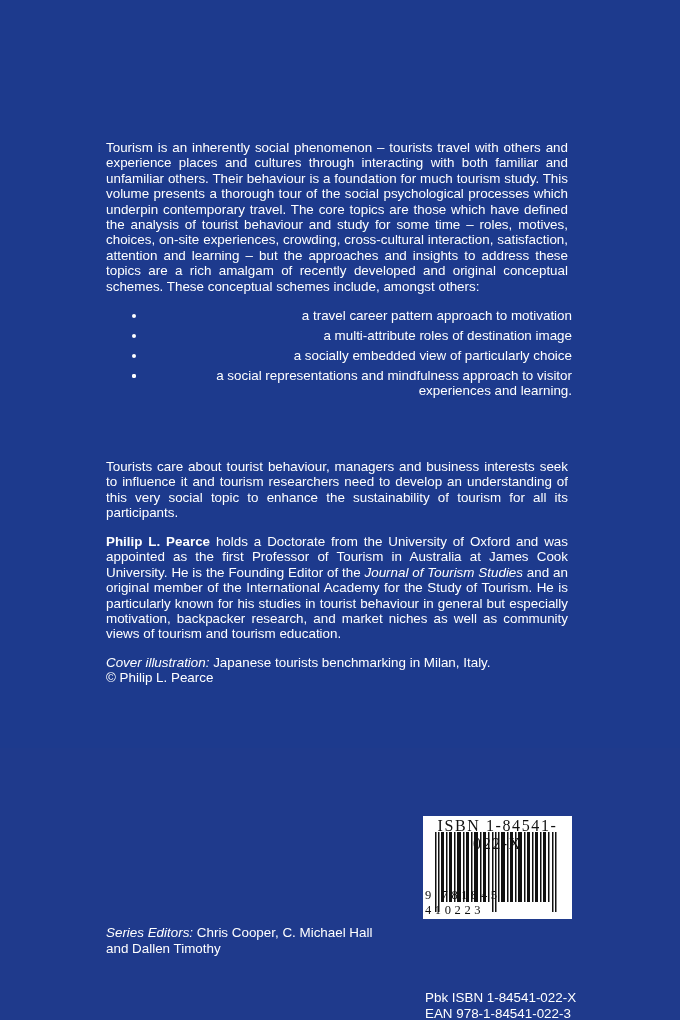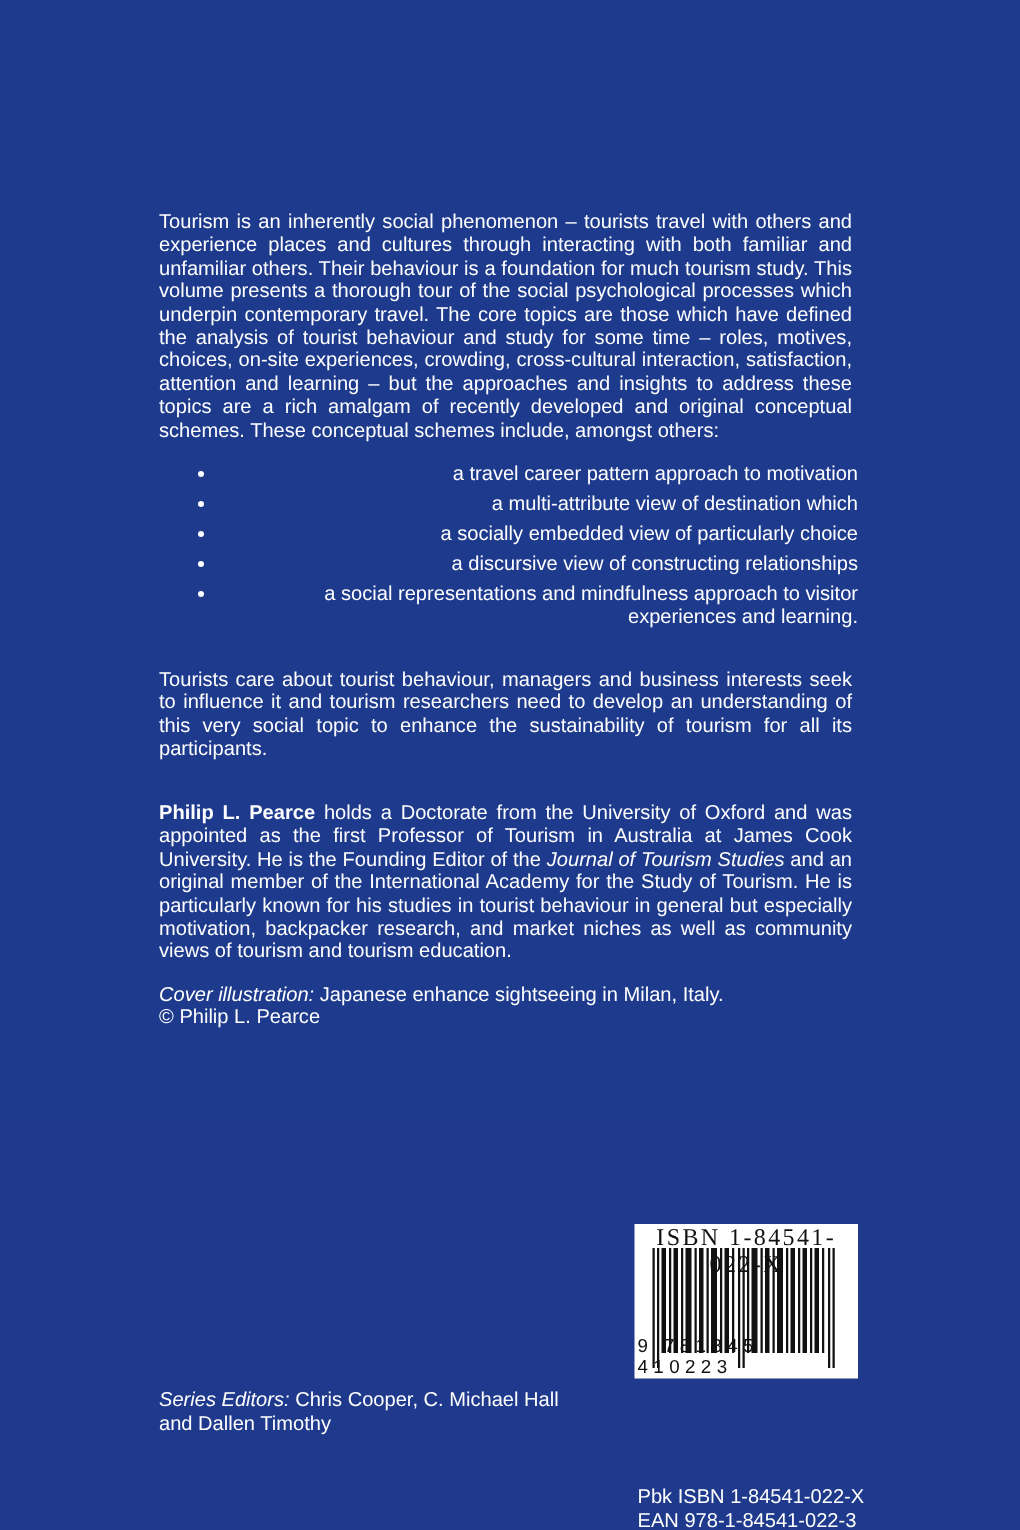--- a/index.html
+++ b/index.html
@@ -19,65 +19,65 @@
     .p1 { top: 140px; }
     .bullets {
       position: absolute; left: 132px; top: 308px; width: 440px;
       margin: 0; padding: 0; list-style: none;
       font-size: 13.4px; line-height: 15.4px;
     }
     .bullets li { position: relative; padding-left: 14px; margin-bottom: 4.5px; text-align: right; }
     .bullets li .dot {
       position: absolute; left: 0; top: 6px; width: 4px; height: 4px; border-radius: 50%; background: #fff;
     }
-    .p2 { top: 445px; }
+    .p2 { top: 459px; }
     .p3 { top: 534px; }
     .p4 { top: 655px; text-align: left; }
     .bold { font-weight: bold; }
     .ital { font-style: italic; text-align: center; }
     .barcode {
       position: absolute; left: 423px; top: 816px; width: 149px; height: 103px;
       background: #ffffff; color: #111;
     }
     .barcode .isbn-top {
       position: absolute; top: 1px; left: 0; width: 100%; text-align: center;
       font-family: "Liberation Serif", serif; font-size: 16px; letter-spacing: 1.6px;
     }
     .barcode .bars { position: absolute; left: 10px; top: 16px; width: 132px; height: 82px; }
     .barcode .digits {
       position: absolute; bottom: 1px; left: 2px; width: 140px;
-      font-family: Liberation Sans, sans-serif; font-size: 12.5px; letter-spacing: 3.6px;
+      font-family: Liberation Serif, serif; font-size: 12.5px; letter-spacing: 3.6px;
     }
     .series {
       position: absolute; left: 106px; top: 925px; font-size: 13.4px; line-height: 16px;
     }
     .pbk {
       position: absolute; left: 425px; top: 990px; font-size: 13.4px; line-height: 16px;
     }
   </style>
 </head>
 <body>
 
 <div class="cover">
 
   <p class="text-block p1" style="margin:0;">Tourism is an inherently social phenomenon – tourists travel with others and experience places and cultures through interacting with both familiar and unfamiliar others. Their behaviour is a foundation for much tourism study.  This volume presents a thorough tour of the social psychological processes which underpin contemporary travel. The core topics are those which have defined the analysis of tourist behaviour and study for some time – roles, motives, choices, on-site experiences, crowding, cross-cultural interaction, satisfaction, attention and learning – but the approaches and insights to address these topics are a rich amalgam of recently developed and original conceptual schemes. These conceptual schemes include, amongst others:</p>
 
   <ul class="bullets">
     <li><span class="dot"></span><span>a travel career pattern approach to motivation</span></li>
-    <li><span class="dot"></span><span>a multi-attribute view of destination which</span></li>
+    <li><span class="dot"></span><span>a multi-attribute roles of destination image</span></li>
     <li><span class="dot"></span><span>a socially embedded view of particularly choice</span></li>
-    <li><span class="dot"></span><span>a discursive view of constructing relationships</span></li>
+    <li><span class="dot"></span></li>
     <li><span class="dot"></span><span>a social representations and mindfulness approach to visitor experiences and learning.</span></li>
   </ul>
 
   <p class="text-block p2" style="margin:0;">Tourists care about tourist behaviour, managers and business interests seek to influence it and tourism researchers need to develop an understanding of this very social topic to enhance the sustainability of tourism for all its participants.</p>
 
   <p class="text-block p3" style="margin:0;"><span class="bold">Philip L. Pearce</span><span> holds a Doctorate from the University of Oxford and was appointed as the first Professor of Tourism in Australia at James Cook University. He is the Founding Editor of the </span><span class="ital">Journal of Tourism Studies</span><span> and an original member of the International Academy for the Study of Tourism. He is particularly known for his studies in tourist behaviour in general but especially motivation, backpacker research, and market niches as well as community views of tourism and tourism education.</span></p>
 
-  <p class="text-block p4" style="margin:0;"><span class="ital">Cover illustration:</span><span> Japanese enhance sightseeing in Milan, Italy.</span><br><span>© Philip L. Pearce</span></p>
+  <p class="text-block p4" style="margin:0;"><span class="ital">Cover illustration:</span><span> Japanese tourists benchmarking in Milan, Italy.</span><br><span>© Philip L. Pearce</span></p>
 
   <div class="barcode">
     <div class="isbn-top">ISBN  1-84541-022-X</div>
     <svg class="bars" viewBox="0 0 132 82" preserveAspectRatio="none">
       <g fill="#111">
         <rect x="2" y="0" width="1.5" height="80"></rect>
           <rect x="5" y="0" width="1.5" height="80"></rect>
         <rect x="8" y="0" width="3" height="70"></rect>
           <rect x="13" y="0" width="1.5" height="70"></rect>
         <rect x="16" y="0" width="3" height="70"></rect>

